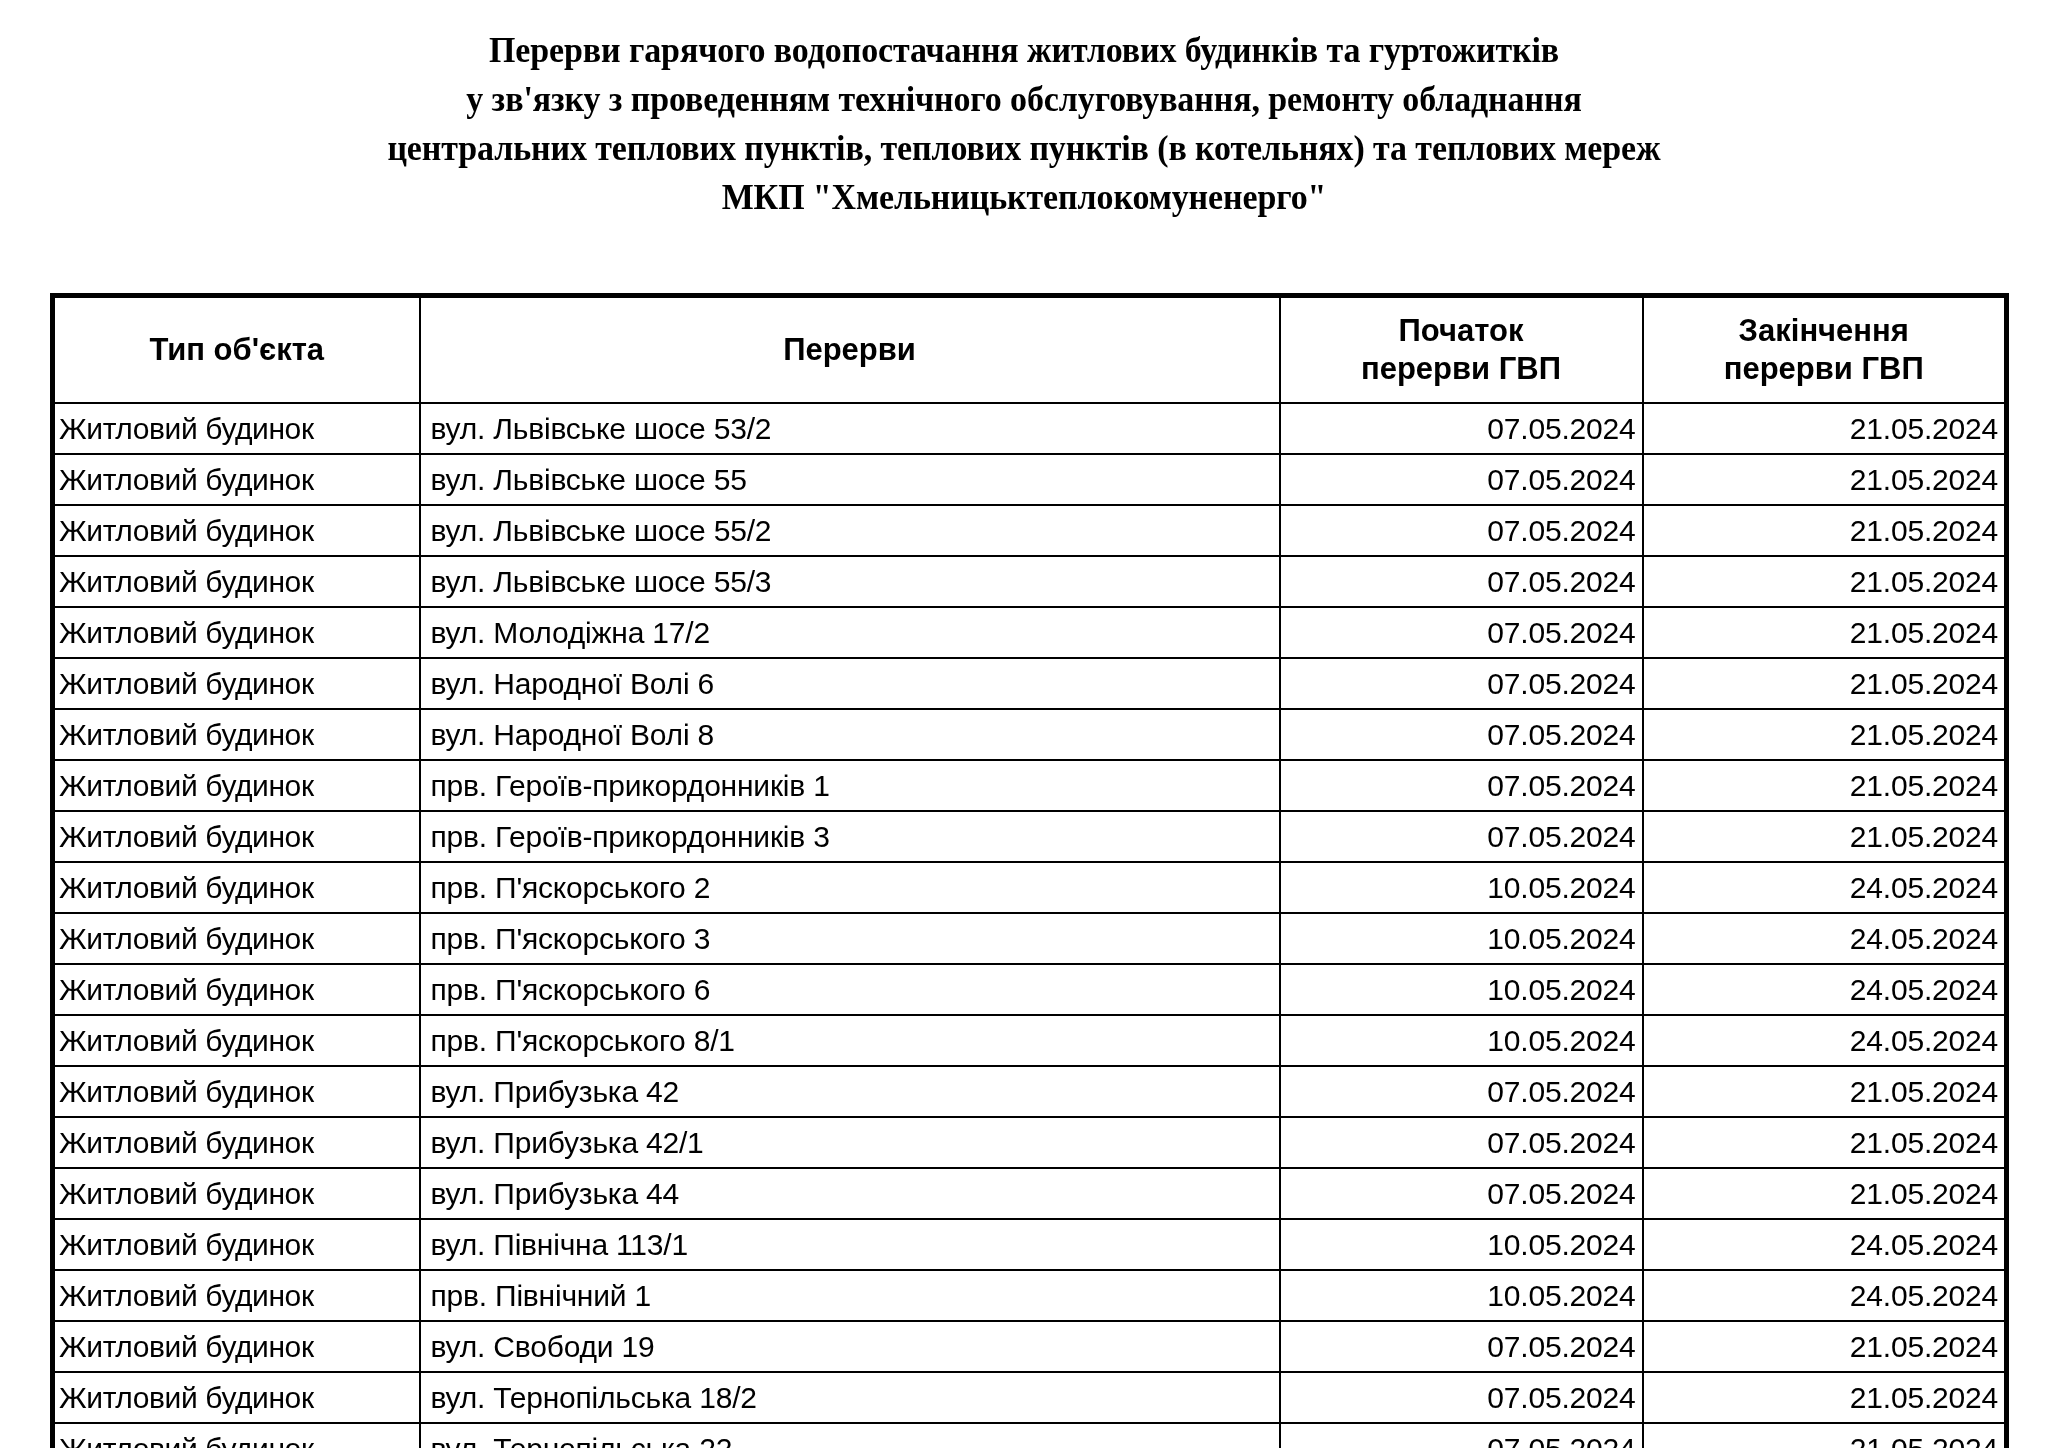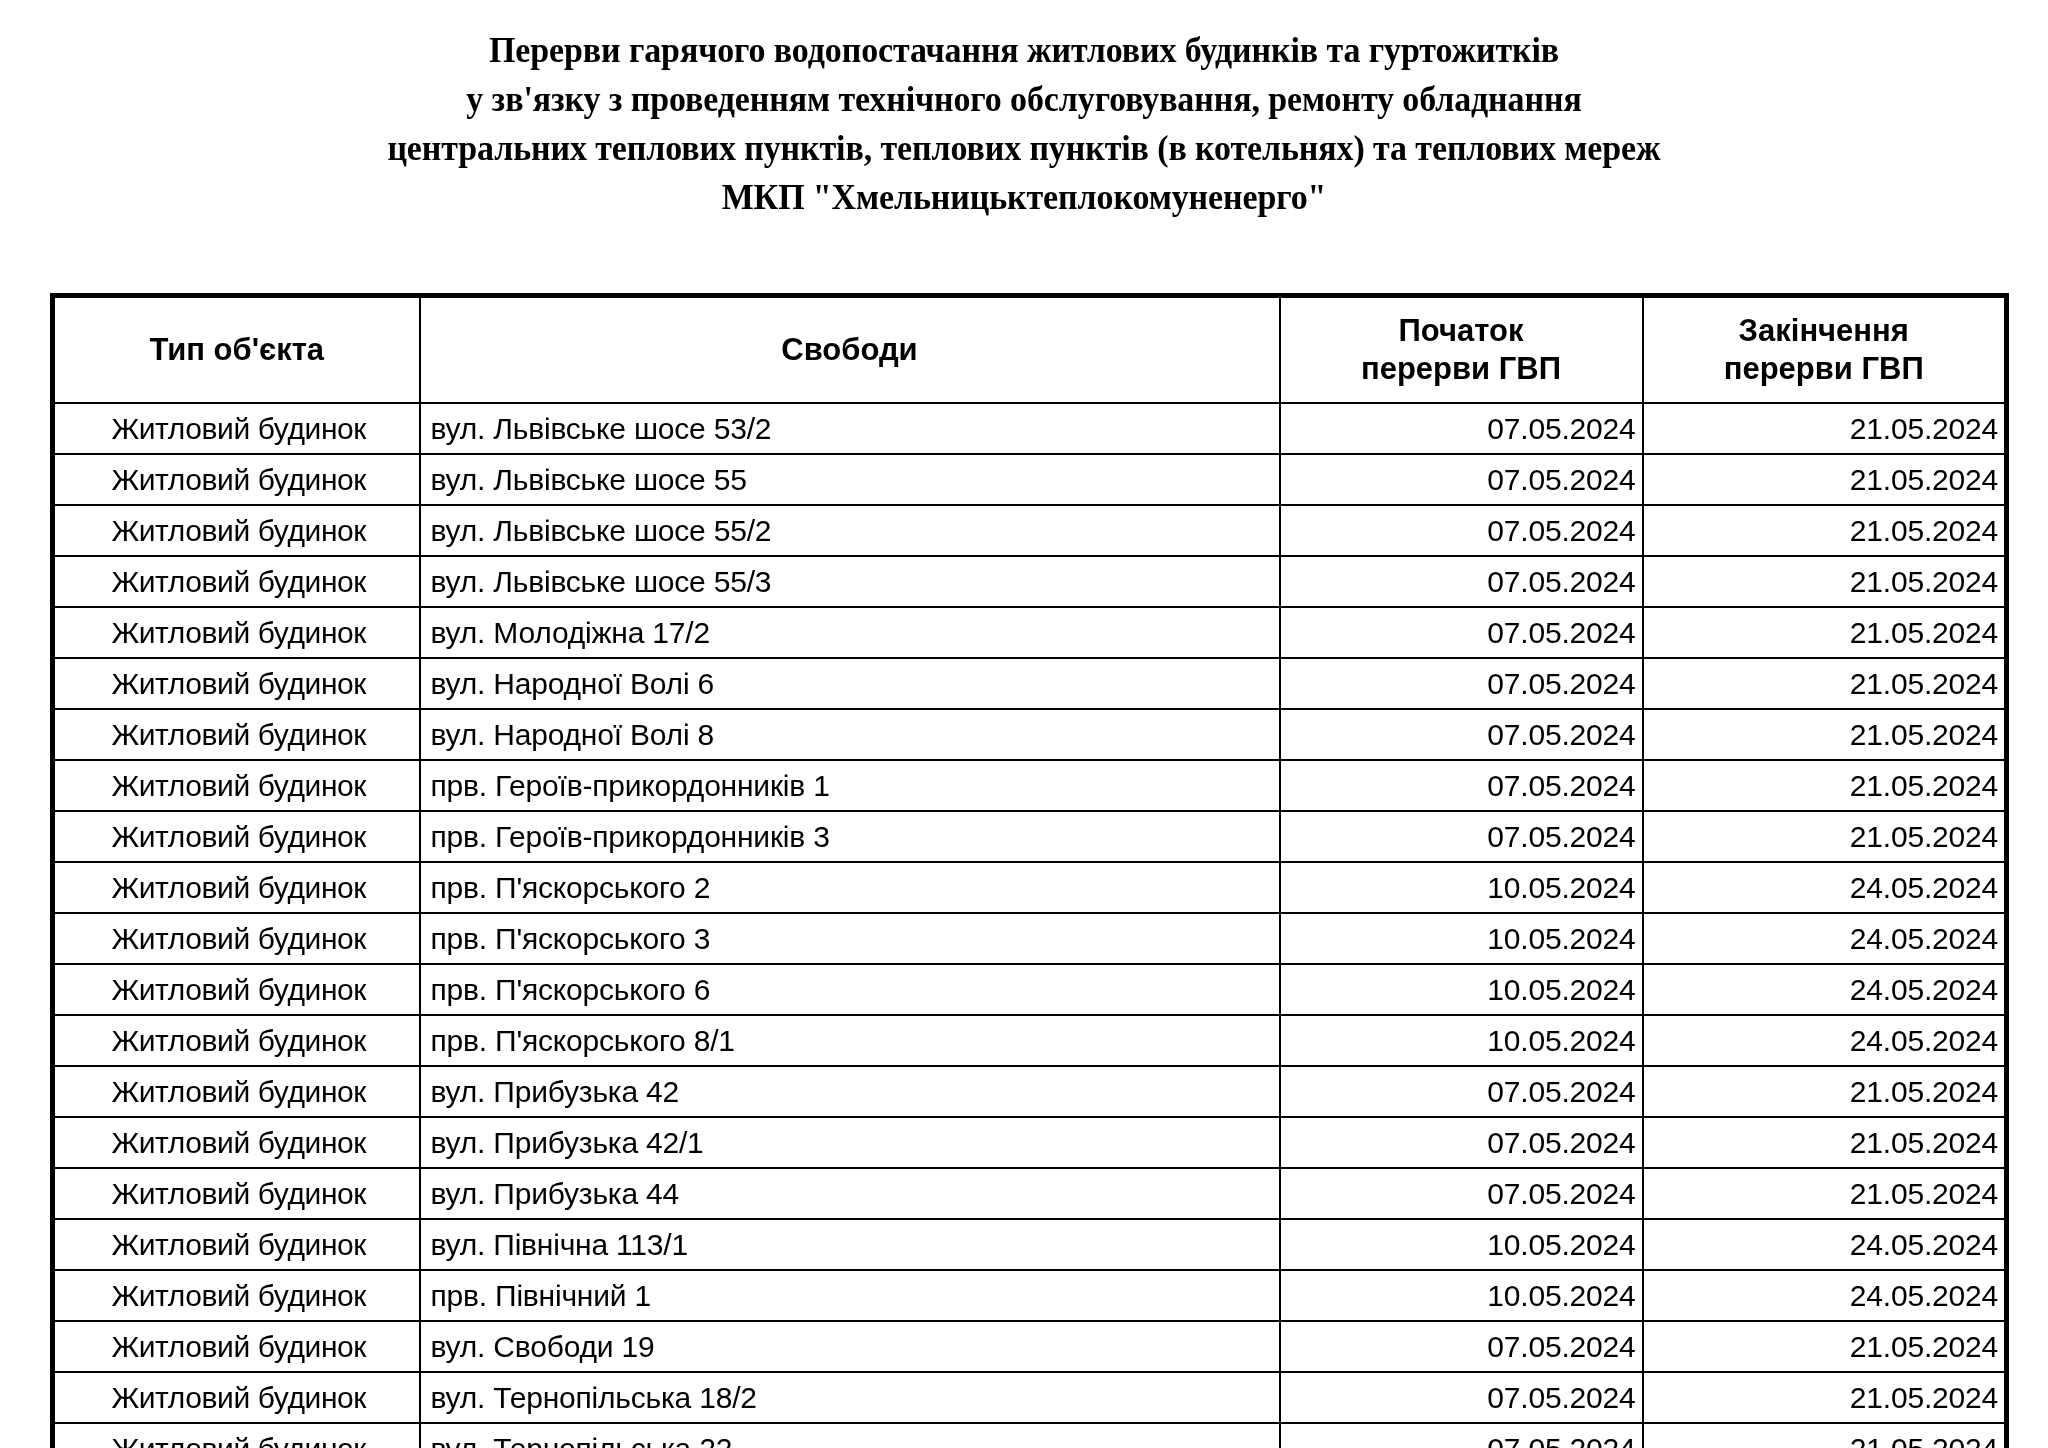--- a/index.html
+++ b/index.html
@@ -87,21 +87,21 @@
     height: 49px;
     font-size: 30px;
     font-weight: normal;
     line-height: 34px;
     padding: 0 0 0 4px;
     white-space: nowrap;
     overflow: hidden;
     background: #ffffff;
   }
   tbody td.cell-type {
-    text-align: center;
+    text-align: left;
     letter-spacing: -0.4px;
   }
   tbody td.cell-addr {
     text-align: left;
     padding-left: 10px;
     letter-spacing: -0.2px;
     margin-top: 36px;
   }
   tbody td.cell-date {
     text-align: right;
@@ -129,21 +129,21 @@
         <col class="c-addr">
         <col class="c-start">
         <col class="c-end">
       </colgroup>
       <thead>
         <tr>
           <th>
             <span class="hdr-line">Тип об'єкта</span>
           </th>
           <th>
-            <span class="hdr-line">Свободи</span>
+            <span class="hdr-line">Перерви</span>
           </th>
           <th>
             <span class="hdr-line">Початок</span>
             <span class="hdr-line">перерви ГВП</span>
           </th>
           <th>
             <span class="hdr-line">Закінчення</span>
             <span class="hdr-line">перерви ГВП</span>
           </th>
         </tr>

